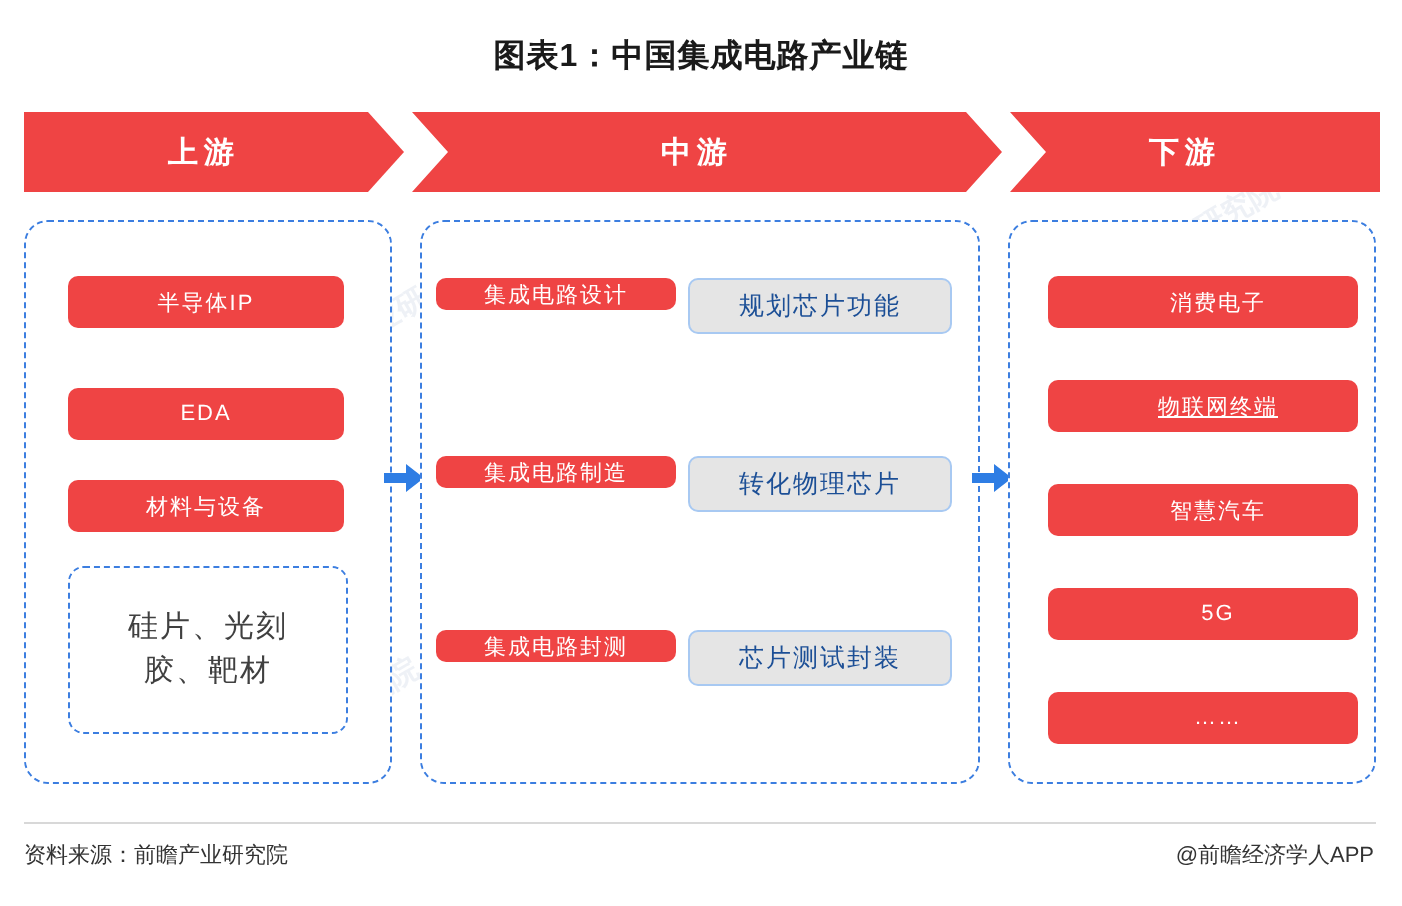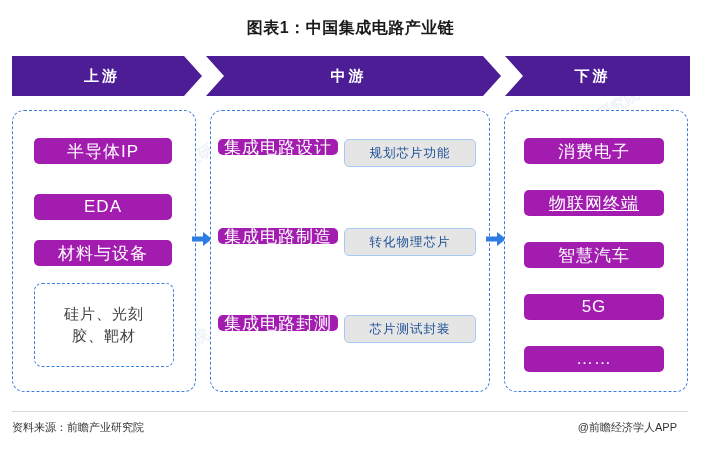--- a/index.html
+++ b/index.html
@@ -54,21 +54,21 @@
     position: absolute;
     top: 56px;
     left: 12px;
     width: 678px;
     height: 40px;
   }
   .chev {
     position: absolute;
     top: 0;
     height: 40px;
-    background: #4c1d95;
+    background: #ef4444;
     color: #fff;
     font-size: 15px;
     font-weight: bold;
     letter-spacing: 3px;
     display: flex;
     align-items: center;
     justify-content: center;
   }
   .chev-1 {
     left: 0;
@@ -107,24 +107,24 @@
   }
   .panel-down {
     left: 504px;
     width: 182px;
     height: 280px;
   }
 
   
   .pill {
     position: absolute;
-    background: #a21caf;
+    background: #ef4444;
     color: #ffffff;
     border-radius: 5px;
-    font-size: 17px;
+    font-size: 11px;
     display: flex;
     align-items: center;
     justify-content: center;
     letter-spacing: 1px;
   }
   .pill-light {
     position: absolute;
     background: #e5e5e5;
     color: #1c4f96;
     border: 1px solid #a8c9f2;
@@ -161,21 +161,21 @@
   }
 
   
   .mid-pill { left: 218px; width: 120px; height: 16px; }
   .mid-light { left: 344px; width: 130px; height: 26px; }
   .row-1 { top: 139px; }
   .row-2 { top: 228px; }
   .row-3 { top: 315px; }
 
   
-  .down-pill { left: 524px; width: 140px; height: 26px; }
+  .down-pill { left: 524px; width: 140px; height: 26px; padding-left: 15px; }
   .dn-1 { top: 138px; }
   .dn-2 { top: 190px; text-decoration: underline; }
   .dn-3 { top: 242px; }
   .dn-4 { top: 294px; }
   .dn-5 { top: 346px; }
 
   
   .arrow {
     position: absolute;
     top: 232px;
@@ -190,21 +190,21 @@
   
   .footer-left {
     position: absolute;
     left: 12px;
     top: 420px;
     font-size: 11px;
     color: #333;
   }
   .footer-right {
     position: absolute;
-    right: 24px;
+    right: 14px;
     top: 420px;
     font-size: 11px;
     color: #333;
     margin-left: 20px;
   }
   .footer-rule {
     position: absolute;
     left: 12px;
     top: 411px;
     width: 676px;

